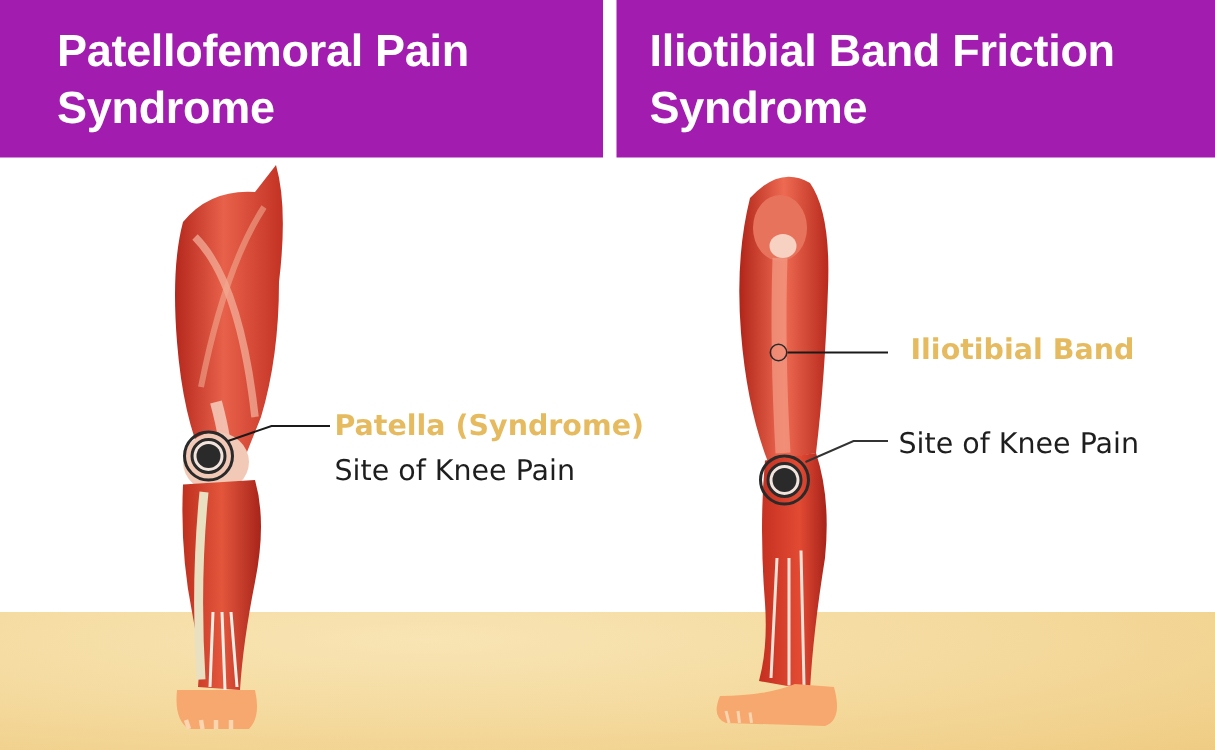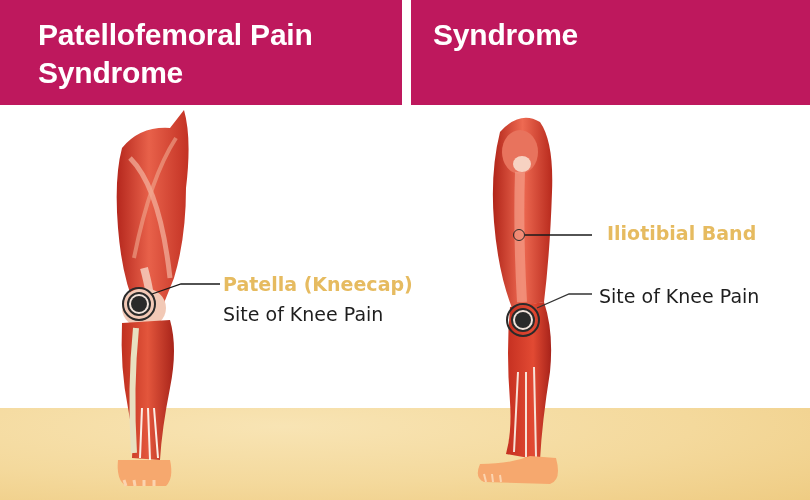--- a/index.html
+++ b/index.html
@@ -6,21 +6,21 @@
     html, body { width: 810px; height: 500px; overflow: hidden; background: #ffffff; }
     body { position: relative; font-family: "Liberation Sans", sans-serif; }
 
     .floor {
       position: absolute; left: 0; top: 408px; width: 810px; height: 92px;
       background: radial-gradient(ellipse at 35% 20%, #f8e4b4 0%, #f4d99c 55%, #efcc83 100%);
     }
 
     .header {
       position: absolute; top: 0; height: 105px;
-      background: #be185d;
+      background: #a21caf;
       padding: 16px 0 0 38px;
     }
     .header.left { left: 0; width: 402px; }
     .header.right { left: 411px; width: 399px; padding-left: 22px; }
     .header-title {
       color: #ffffff; font-weight: bold; font-size: 30px; line-height: 38px;
       letter-spacing: -0.2px;
       font-family: "Liberation Sans", sans-serif;
     }
 
@@ -44,20 +44,21 @@
 <body>
 
 <div class="floor"></div>
 
 <div class="header left">
   <div class="header-title">Patellofemoral Pain</div>
   <div class="header-title">Syndrome</div>
 </div>
 
 <div class="header right">
+  <div class="header-title">Iliotibial Band Friction</div>
   <div class="header-title">Syndrome</div>
 </div>
 
 <div class="leg" style="left:100px; top:108px;">
   <svg width="110" height="380" viewBox="0 0 110 380">
     <defs>
       <linearGradient id="mA" x1="0" y1="0" x2="1" y2="0">
         <stop offset="0" stop-color="#b5271d"></stop>
         <stop offset="0.45" stop-color="#e8614a"></stop>
         <stop offset="1" stop-color="#c33224"></stop>
@@ -122,17 +123,17 @@
 <div class="target" style="left:506px; top:303px; width:34px; height:34px; border:2px solid #2a2a2a; background:transparent;"></div>
 <div class="target" style="left:511px; top:308px; width:24px; height:24px; border:2px solid #2a2a2a; background:#f2e4dc;"></div>
 <div class="target" style="left:515px; top:312px; width:16px; height:16px; background:#2a2a2a;"></div>
 
 <svg class="leader" width="810" height="500">
   <polyline points="152,294 181,284 220,284" fill="none" stroke="#1a1a1a" stroke-width="1.3"></polyline>
   <polyline points="525,235 592,235" fill="none" stroke="#1a1a1a" stroke-width="1.3"></polyline>
   <polyline points="537,308 569,294 592,294" fill="none" stroke="#333333" stroke-width="1.3"></polyline>
 </svg>
 
-<div class="callout-label accent" style="left:223px; top:272px;">Patella (Kneecap)</div>
+<div class="callout-label accent" style="left:223px; top:272px;">Patella (Syndrome)</div>
 <div class="callout-label plain" style="left:223px; top:302px;">Site of Knee Pain</div>
 
 <div class="callout-label accent" style="left:607px; top:221px;">Iliotibial Band</div>
 <div class="callout-label plain" style="left:599px; top:284px;">Site of Knee Pain</div>
 
 </body></html>

